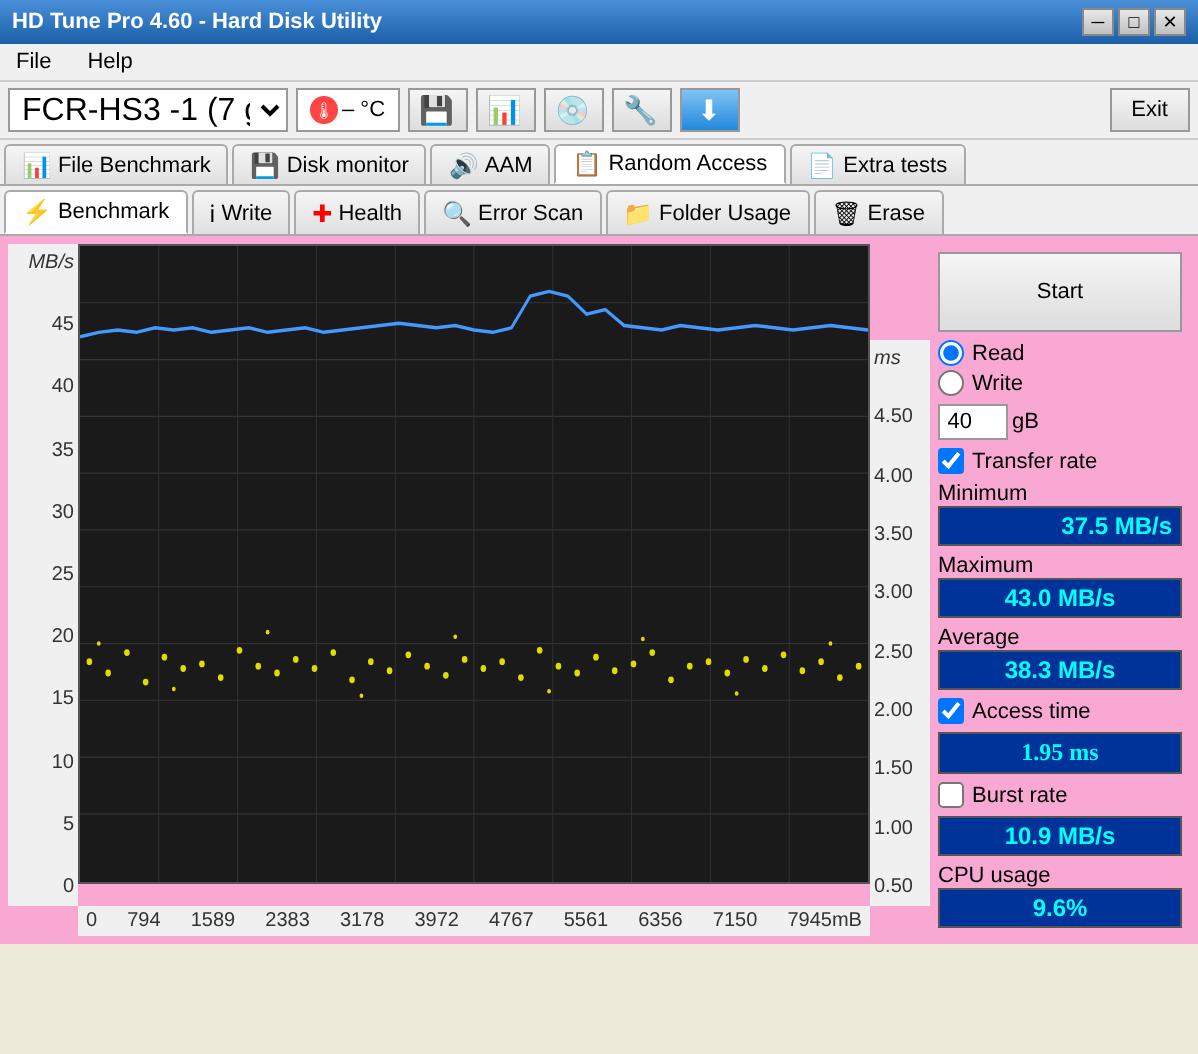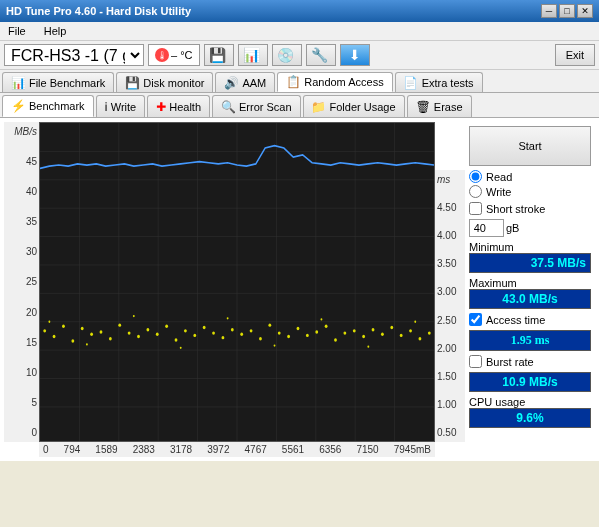--- a/index.html
+++ b/index.html
@@ -101,21 +101,21 @@
     .tab.active {
       background: white;
       border-bottom: 1px solid white;
       z-index: 1;
       position: relative;
     }
     .tab-icon { font-size: 12px; }
 
     
     .main-content {
-      background: #ffffff;
+      background: #f9a8d4;
       display: flex;
       flex-direction: column;
       padding: 4px;
     }
 
     
     .chart-area {
       display: flex;
       flex: 1;
     }
@@ -440,41 +440,45 @@
         <label class="radio-item">
           <input type="radio" name="rw" checked="" style="">
           <span>Read</span>
         </label>
         <label class="radio-item">
           <input type="radio" name="rw" style="">
           <span>Write</span>
         </label>
       </div>
 
-      <label class="checkbox-item">
-        <input type="checkbox" style="">
-        <span>Short stroke</span>
-      </label>
 
       <div class="spinbox">
         <input type="number" value="40" style="">
         <span>gB</span>
       </div>
 
+      <label class="checkbox-item">
+        <input type="checkbox" checked="" style="">
+        <span>Transfer rate</span>
+      </label>
 
       <div>
         <div class="stat-label">Minimum</div>
         <div class="stat-box" style="background:#003399;color:#00ffff;text-align:right;">37.5 MB/s</div>
       </div>
 
       <div>
         <div class="stat-label">Maximum</div>
         <div class="stat-box" style="background:#003399;color:#00ffff;">43.0 MB/s</div>
       </div>
 
+      <div>
+        <div class="stat-label">Average</div>
+        <div class="stat-box" style="background:#003399;color:#00ffff;">38.3 MB/s</div>
+      </div>
 
       <label class="checkbox-item">
         <input type="checkbox" checked="" style="">
         <span>Access time</span>
       </label>
 
       <div class="stat-box" style="background:#003399;color:#00ffff;font-family:Liberation Serif, serif;">1.95 ms</div>
 
       <label class="checkbox-item">
         <input type="checkbox" style="">

